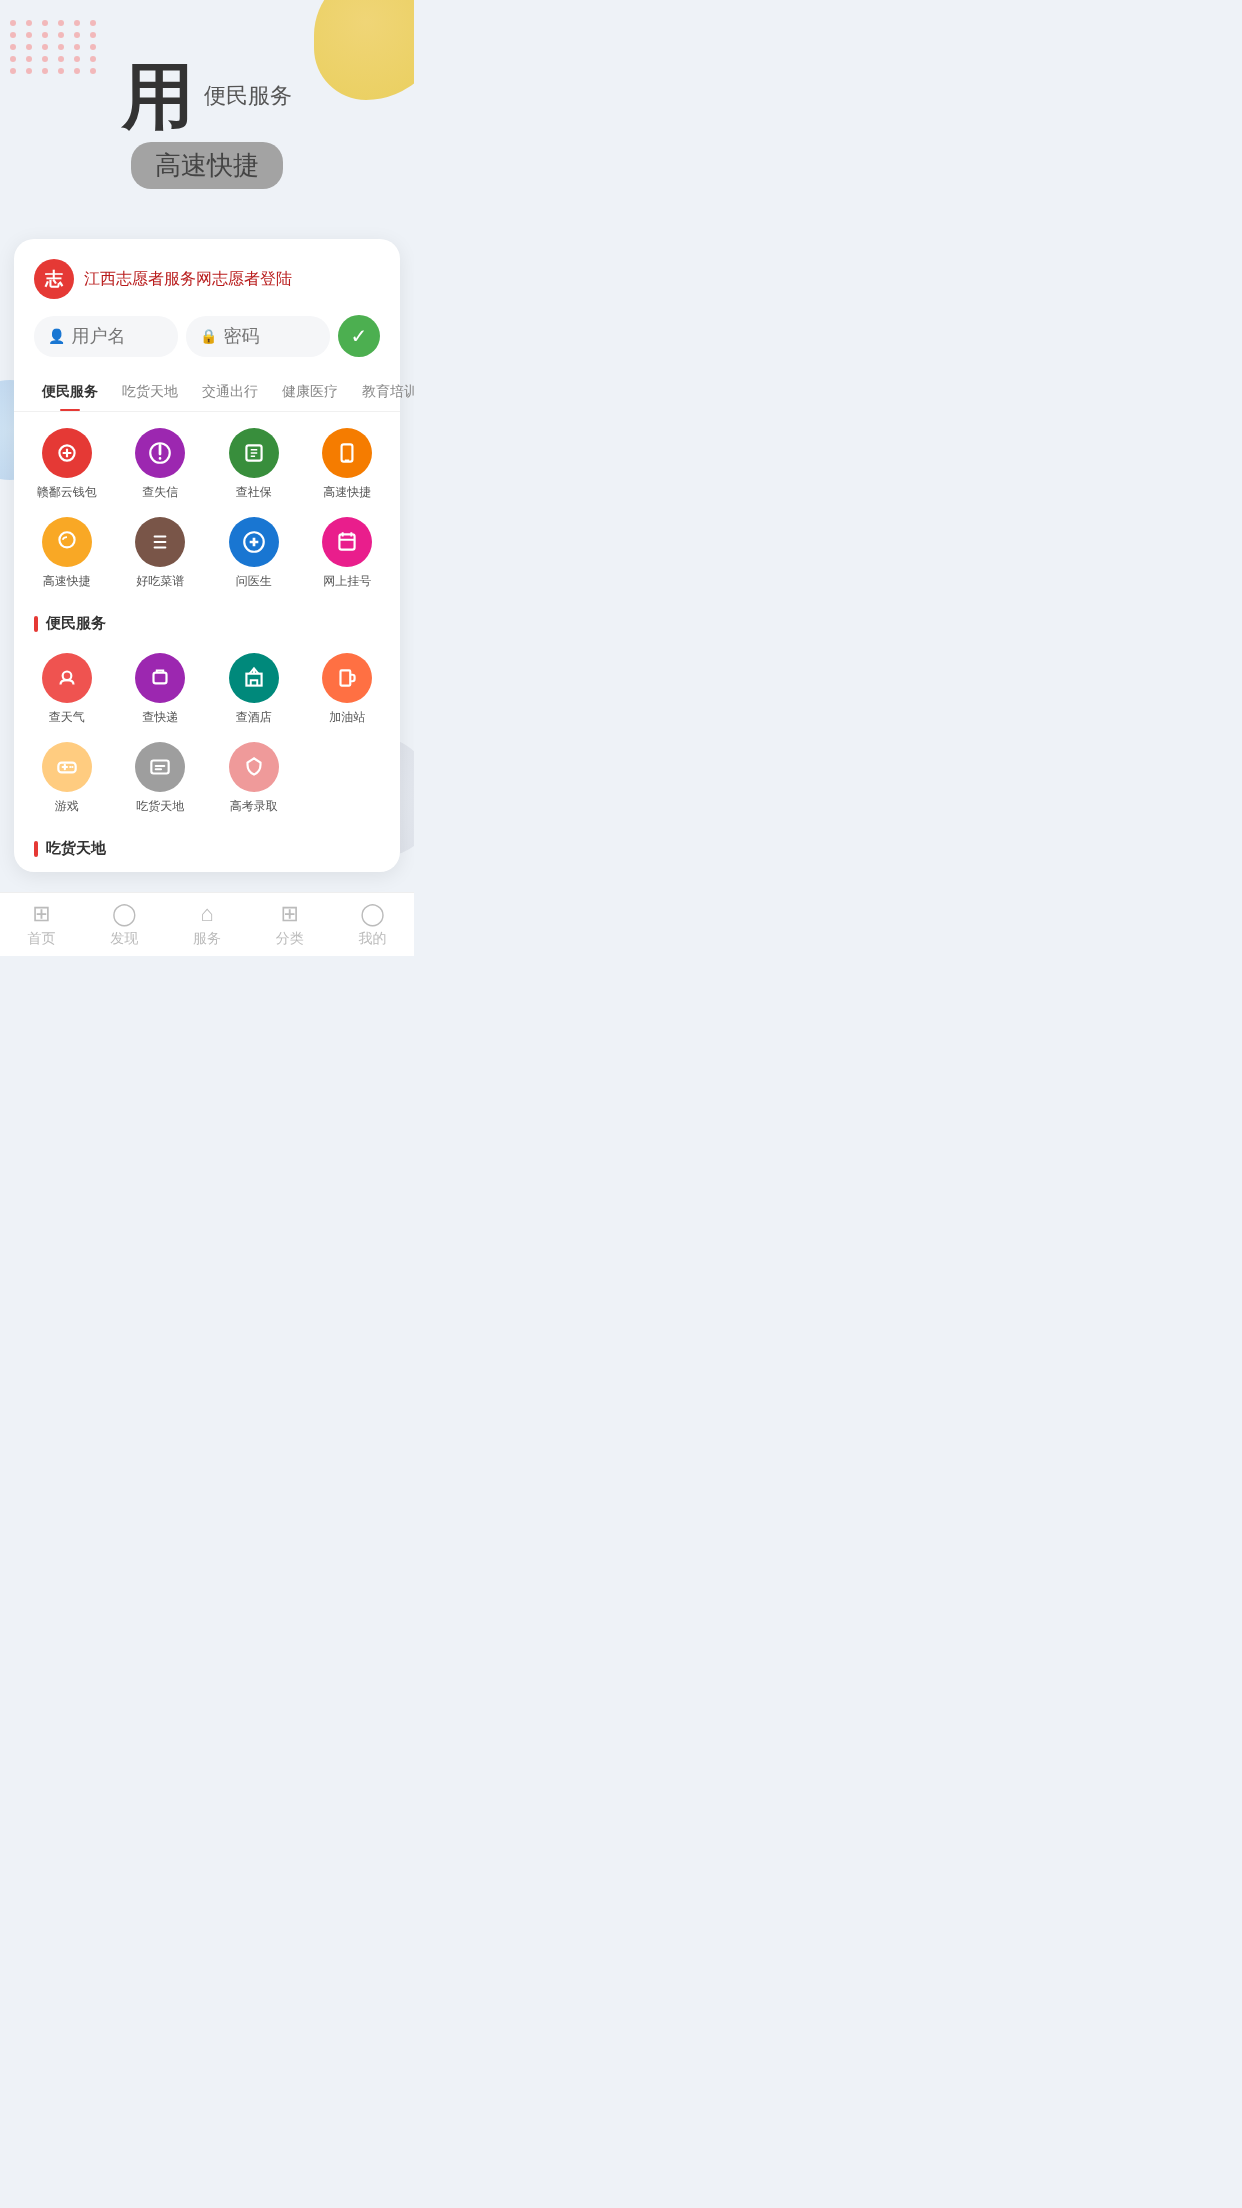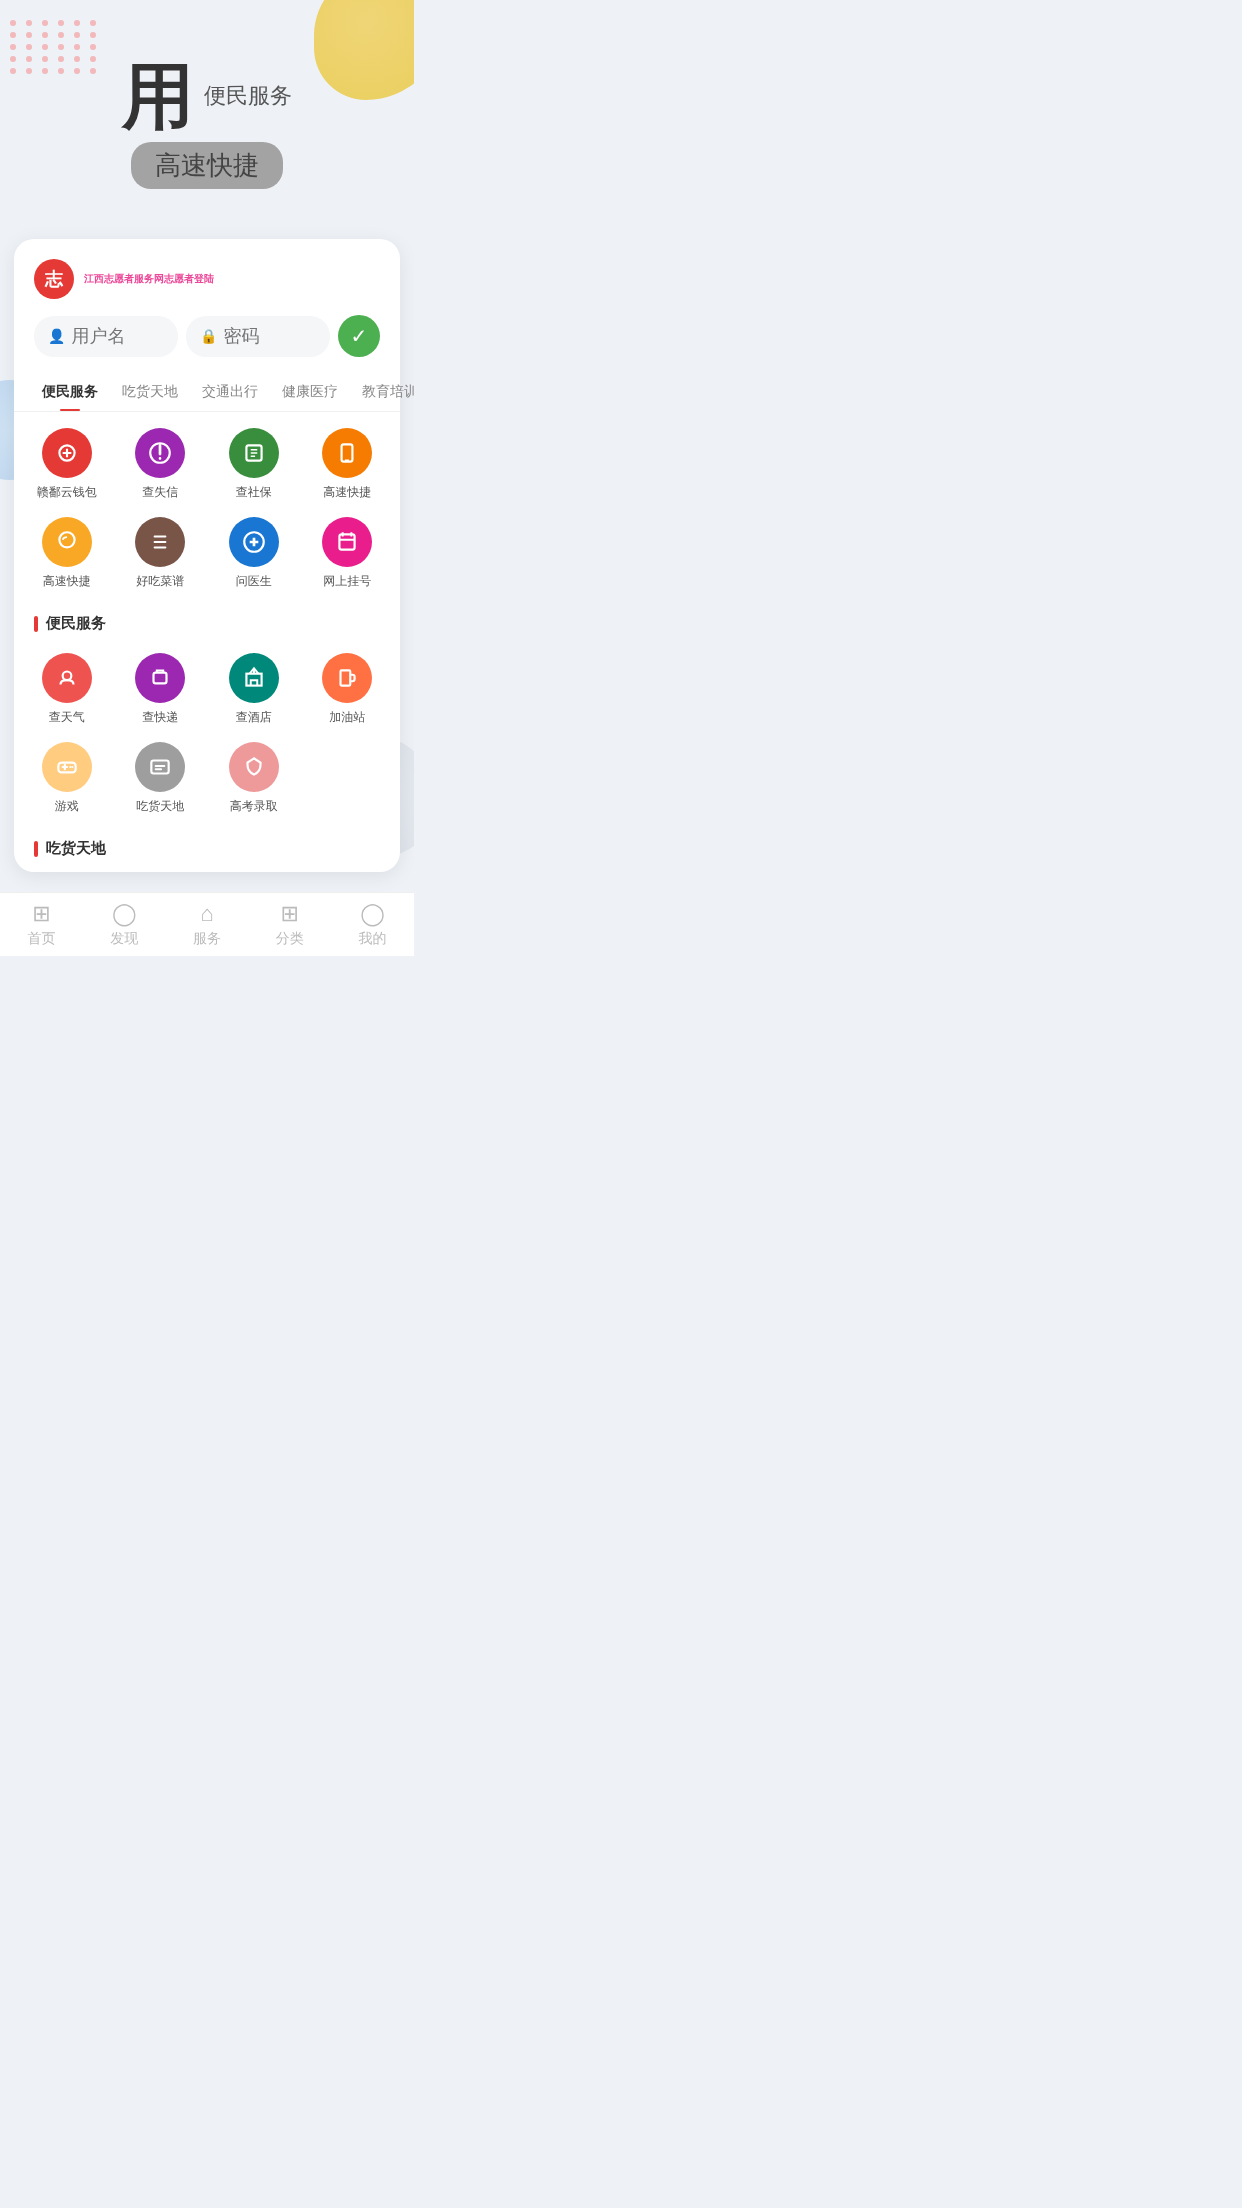--- a/index.html
+++ b/index.html
@@ -130,23 +130,23 @@
       border-radius: 50%;
       display: flex;
       align-items: center;
       justify-content: center;
       color: white;
       font-size: 18px;
       font-weight: bold;
       flex-shrink: 0;
     }
     .login-title {
-      font-size: 10px;
-      color: #ec4899;
-      font-weight: 700;
+      font-size: 16px;
+      color: #b91c1c;
+      font-weight: 400;
     }
     .login-fields {
       padding: 0 20px 16px 20px;
       display: flex;
       gap: 8px;
       align-items: center;
     }
     .input-wrap {
       flex: 1;
       display: flex;

